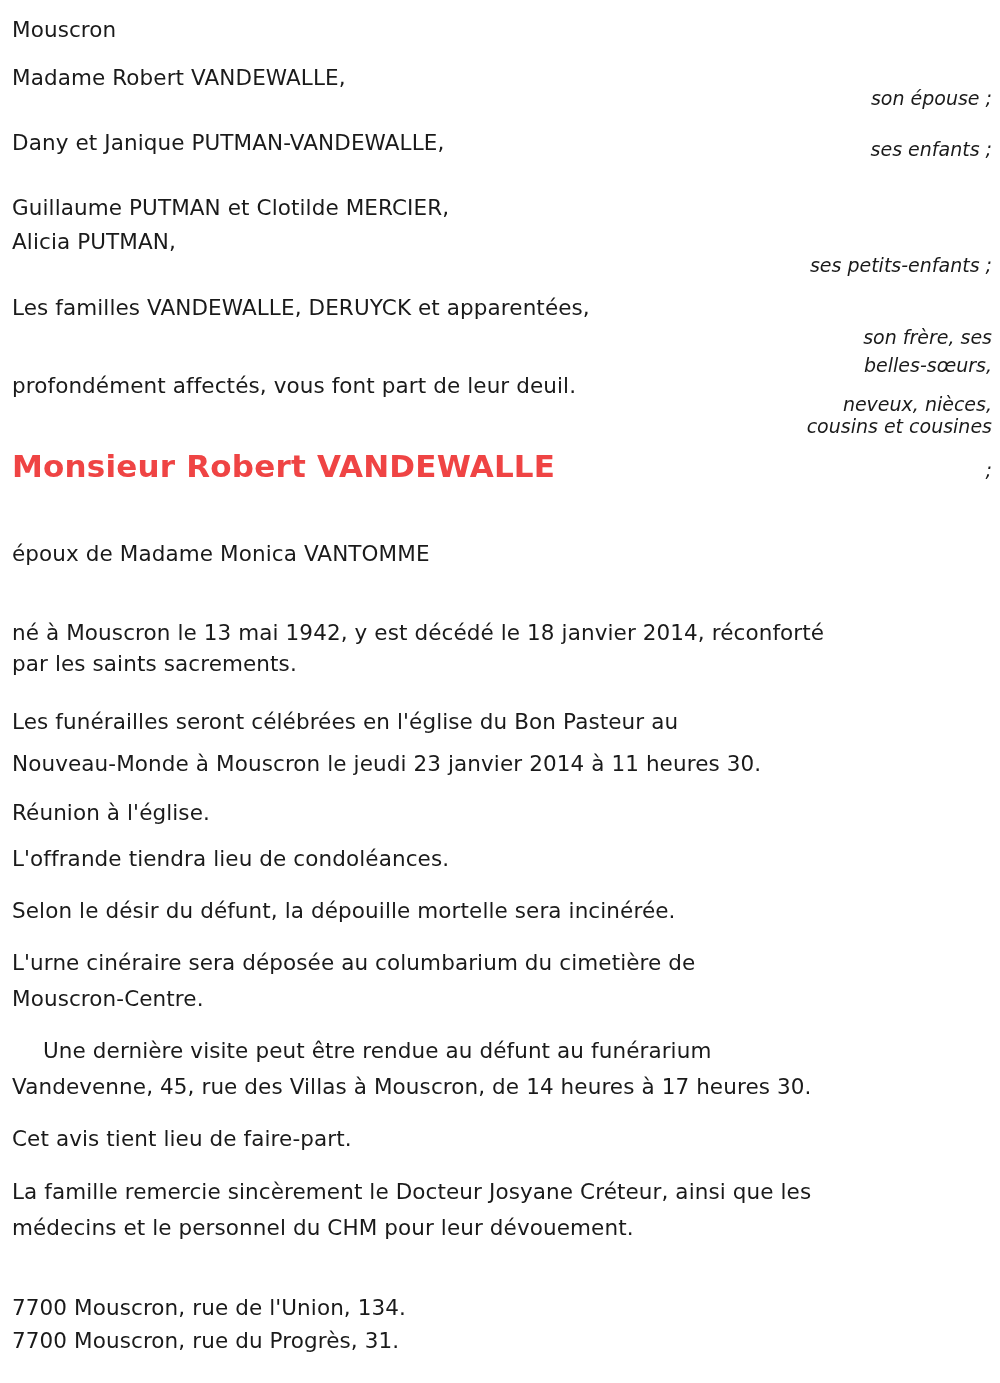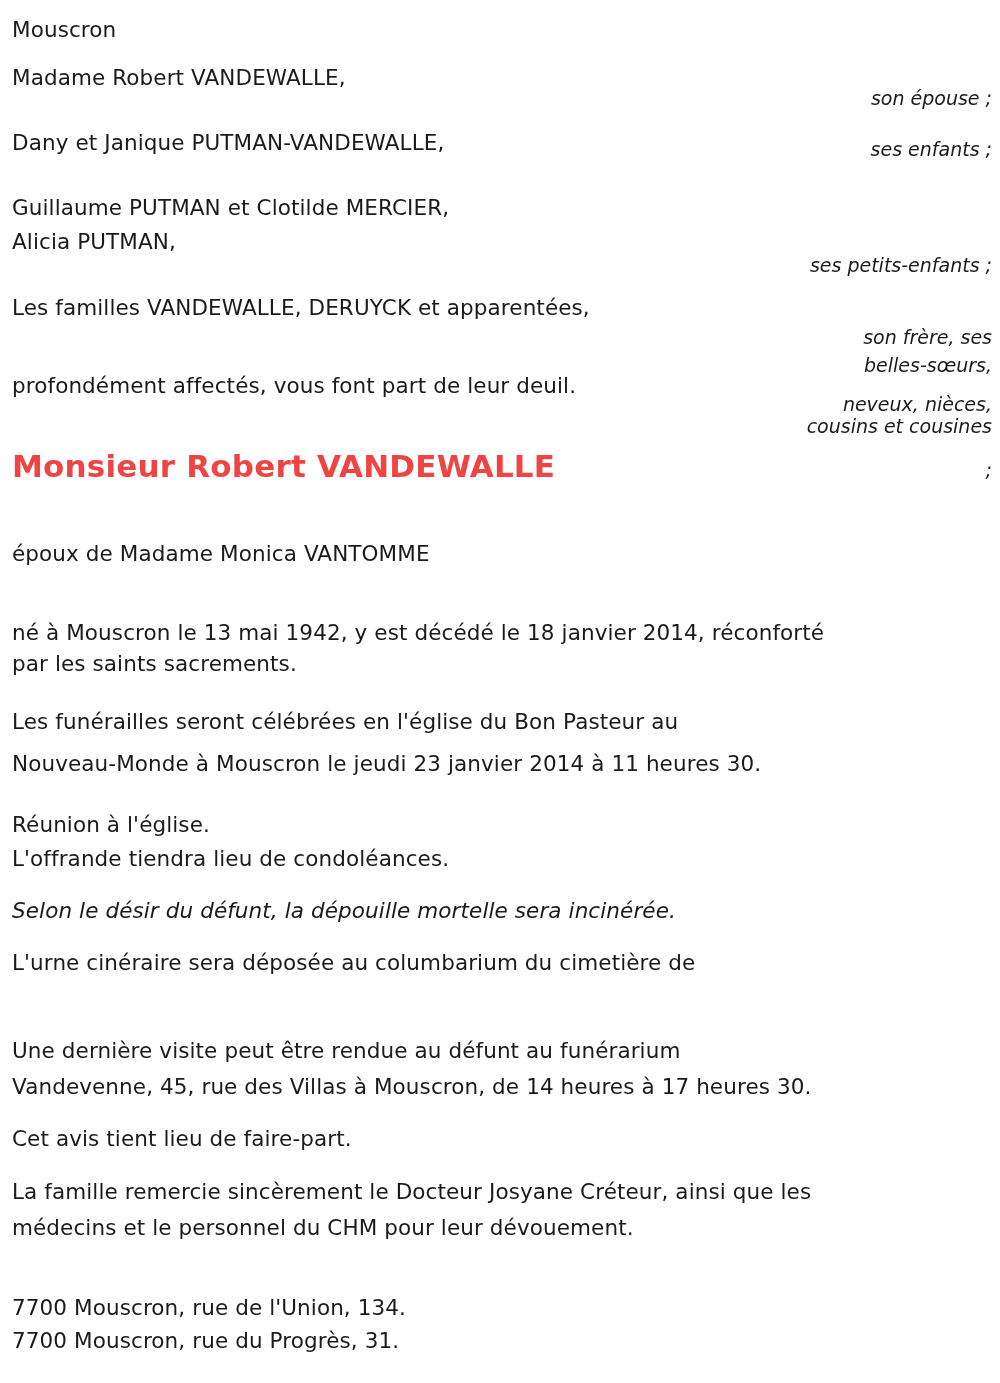--- a/index.html
+++ b/index.html
@@ -104,30 +104,31 @@
   <div class="abs left" style="top:538px;">époux de Madame Monica VANTOMME</div>
 
   <div class="abs left" style="top:617px;">né à Mouscron le 13 mai 1942, y est décédé le 18 janvier 2014, réconforté</div>
 
   <div class="abs left" style="top:648px;">par les saints sacrements.</div>
 
   <div class="abs left" style="top:706px;text-align:center;">Les funérailles seront célébrées en l'église du Bon Pasteur au</div>
 
   <div class="abs left" style="top:748px;">Nouveau-Monde à Mouscron le jeudi 23 janvier 2014 à 11 heures 30.</div>
 
-  <div class="abs left" style="top:797px;margin-top:12px;">Réunion à l'église.</div>
+  <div class="abs left" style="top:797px;">Réunion à l'église.</div>
 
   <div class="abs left" style="top:843px;">L'offrande tiendra lieu de condoléances.</div>
 
-  <div class="abs left" style="top:895px;font-style:italic;">Selon le désir du défunt, la dépouille mortelle sera incinérée.</div>
+  <div class="abs left" style="top:895px;">Selon le désir du défunt, la dépouille mortelle sera incinérée.</div>
 
   <div class="abs left" style="top:947px;">L'urne cinéraire sera déposée au columbarium du cimetière de</div>
 
+  <div class="abs left" style="top:983px;">Mouscron-Centre.</div>
 
-  <div class="abs left" style="top:1035px;">Une dernière visite peut être rendue au défunt au funérarium</div>
+  <div class="abs left" style="top:1035px;margin-left:31px;">Une dernière visite peut être rendue au défunt au funérarium</div>
 
   <div class="abs left" style="top:1071px;">Vandevenne, 45, rue des Villas à Mouscron, de 14 heures à 17 heures 30.</div>
 
   <div class="abs left" style="top:1123px;text-align:right;">Cet avis tient lieu de faire-part.</div>
 
   <div class="abs left" style="top:1176px;">La famille remercie sincèrement le Docteur Josyane Créteur, ainsi que les</div>
 
   <div class="abs left" style="top:1212px;">médecins et le personnel du CHM pour leur dévouement.</div>
 
   <div class="abs left" style="top:1292px;">7700 Mouscron, rue de l'Union, 134.</div>

